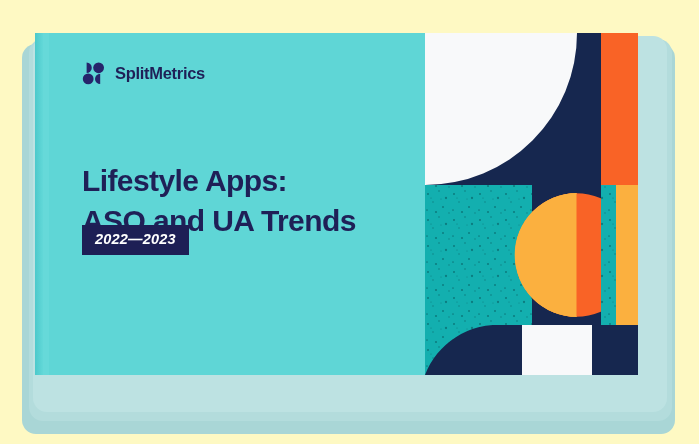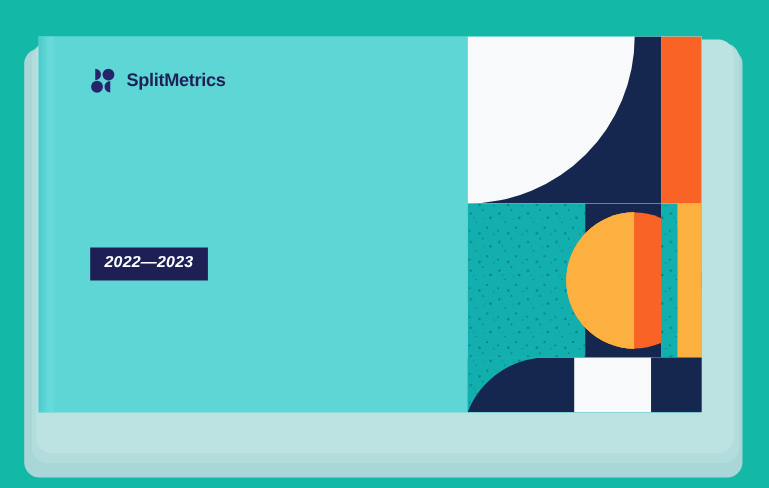--- a/index.html
+++ b/index.html
@@ -1,18 +1,18 @@
 <!DOCTYPE html>
 <html><head>
 <meta charset="utf-8">
 <style>
   html,body{margin:0;padding:0;background:#000;}
   body{width:699px;height:444px;overflow:hidden;font-family:"Liberation Sans",sans-serif;}
 
-  #stage{position:relative;width:699px;height:444px;background:#14b8a6;}
+  #stage{position:relative;width:699px;height:444px;background:#fef9c3;}
 
   
   .stack{position:absolute;border-radius:14px;}
   .stack-3{left:22px;  top:44px;  width:653px; height:390px; background:#a9d6d6;}
   .stack-2{left:29px;  top:39px;  width:643px; height:382px; background:#b3dcdc;}
   .stack-1{left:33px;  top:36px;  width:634px; height:376px; background:#bde2e2;}
 
   
   #cover{position:absolute;left:35px;top:33px;width:603px;height:342px;
          background:#5fd6d6;overflow:hidden;}
@@ -63,20 +63,24 @@
           <circle cx="16.6" cy="5.8" r="5.4" fill="#26246b"></circle>
 
           <circle cx="6.2" cy="16.9" r="5.4" fill="#26246b"></circle>
 
           <path d="M18.2 11.7 A5.2 5.2 0 0 0 18.2 22.1 L18.2 11.7 Z" fill="#26246b"></path>
         </svg>
       </span>
       <span class="logo-word">SplitMetrics</span>
     </div>
 
+    <h1 class="title">
+      <span class="l1">Lifestyle Apps:</span>
+      <span class="l2">ASO and UA Trends</span>
+    </h1>
 
     <div class="badge">
       <span>2022—2023</span>
     </div>
 
     <div id="art">
       <svg width="213" height="342" viewBox="0 0 213 342" aria-hidden="true">
         <defs>
 
           <pattern id="speck" width="26" height="26" patternUnits="userSpaceOnUse">

